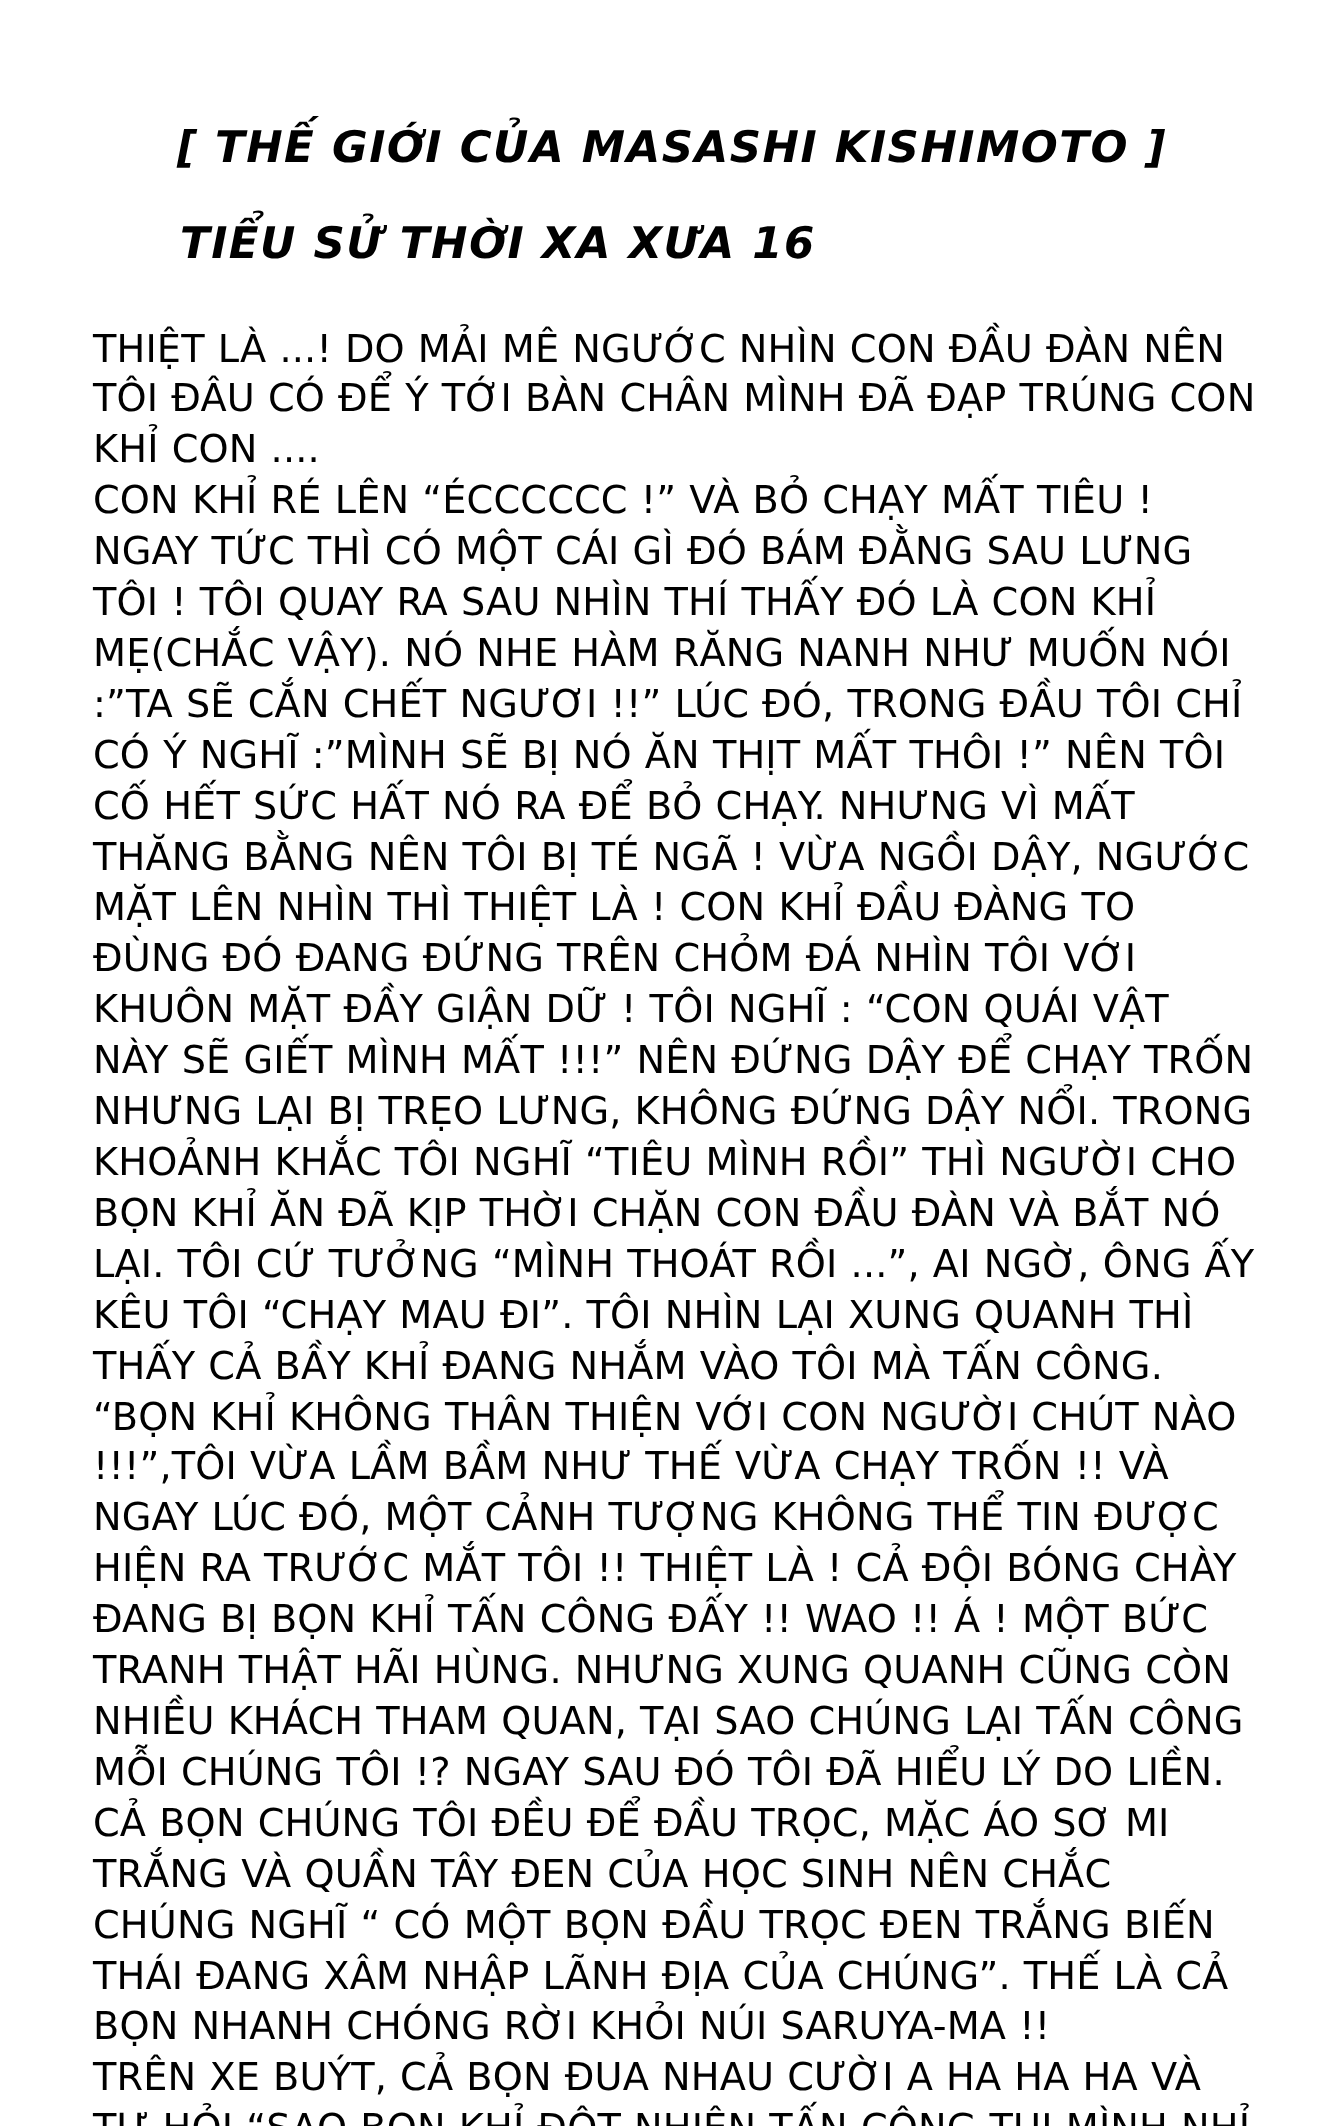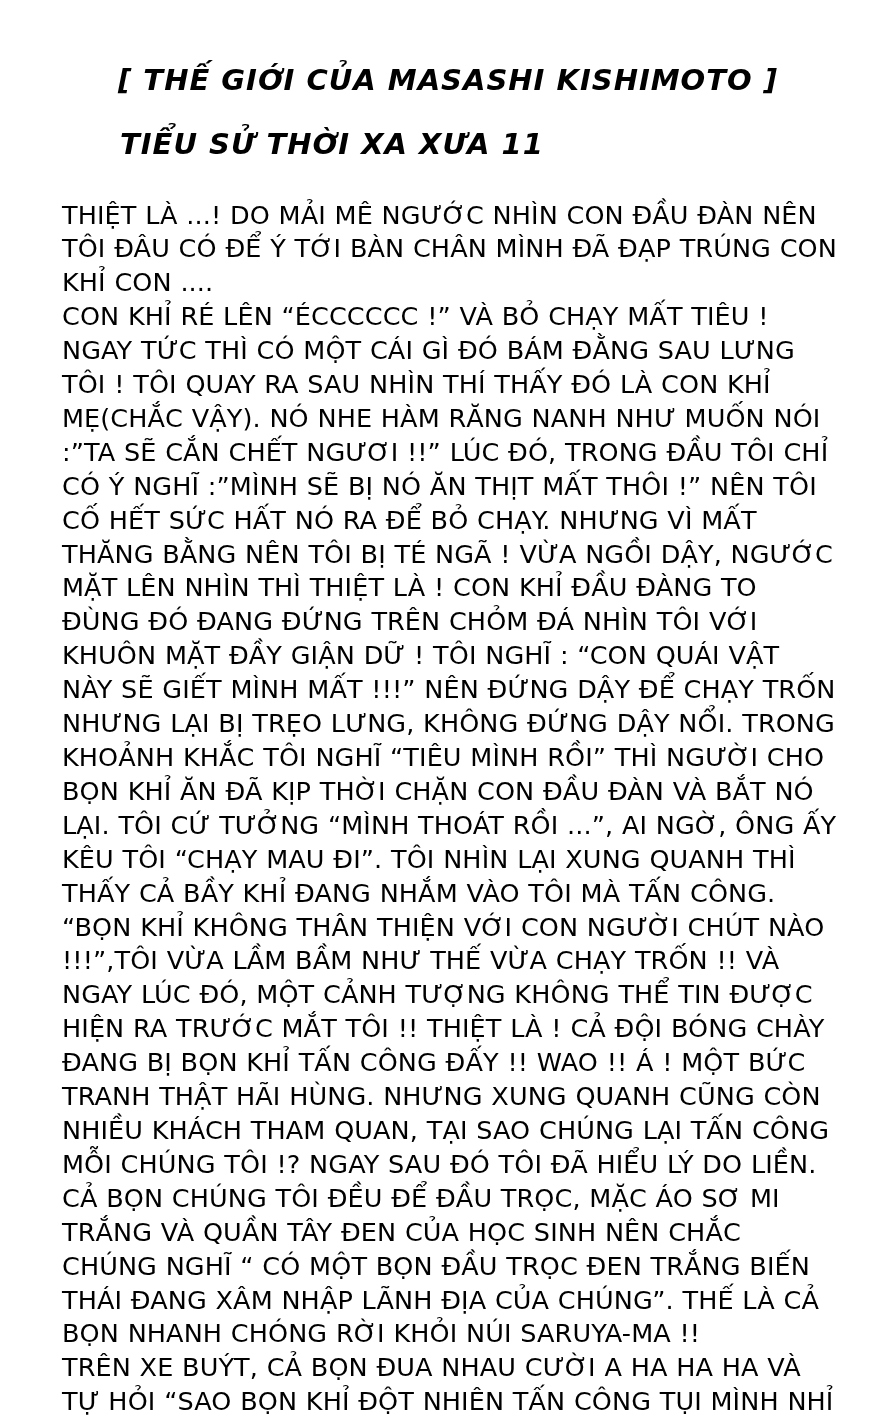--- a/index.html
+++ b/index.html
@@ -16,21 +16,21 @@
   }
   .page {
     width: 879px;
     min-height: 1417px;
     box-sizing: border-box;
     padding: 0;
     position: relative;
     background: #ffffff;
   }
   .header-block {
-    padding-top: 62px;
+    padding-top: 80px;
     padding-left: 118px;
     padding-right: 40px;
   }
   .title-line {
     font-family: "DejaVu Sans", sans-serif;
     font-weight: bold;
     font-style: italic;
     font-size: 29px;
     letter-spacing: 1.0px;
     line-height: 1.25;
@@ -56,21 +56,21 @@
     word-spacing: 0.5px;
   }
 </style>
 </head>
 <body>
 
 <div class="page">
 
   <div class="header-block">
     <div class="title-line">[ THẾ GIỚI CỦA MASASHI KISHIMOTO ]</div>
-    <div class="title-line second">TIỂU SỬ THỜI XA XƯA 11</div>
+    <div class="title-line second">TIỂU SỬ THỜI XA XƯA 16</div>
   </div>
 
   <div class="body-block">
     <div class="body-text">THIỆT LÀ ...! DO MẢI MÊ NGƯỚC NHÌN CON ĐẦU ĐÀN NÊN TÔI ĐÂU CÓ ĐỂ Ý TỚI BÀN CHÂN MÌNH ĐÃ ĐẠP TRÚNG CON KHỈ CON ....
 CON KHỈ RÉ LÊN “ÉCCCCCC !” VÀ BỎ CHẠY MẤT TIÊU ! NGAY TỨC THÌ CÓ MỘT CÁI GÌ ĐÓ BÁM ĐẰNG SAU LƯNG TÔI ! TÔI QUAY RA SAU NHÌN THÍ THẤY ĐÓ LÀ CON KHỈ MẸ(CHẮC VẬY). NÓ NHE HÀM RĂNG NANH NHƯ MUỐN NÓI :”TA SẼ CẮN CHẾT NGƯƠI !!” LÚC ĐÓ, TRONG ĐẦU TÔI CHỈ CÓ Ý NGHĨ :”MÌNH SẼ BỊ NÓ ĂN THỊT MẤT THÔI !” NÊN TÔI CỐ HẾT SỨC HẤT NÓ RA ĐỂ BỎ CHẠY. NHƯNG VÌ MẤT THĂNG BẰNG NÊN TÔI BỊ TÉ NGÃ ! VỪA NGỒI DẬY, NGƯỚC MẶT LÊN NHÌN THÌ THIỆT LÀ ! CON KHỈ ĐẦU ĐÀNG TO ĐÙNG ĐÓ ĐANG ĐỨNG TRÊN CHỎM ĐÁ NHÌN TÔI VỚI KHUÔN MẶT ĐẦY GIẬN DỮ ! TÔI NGHĨ : “CON QUÁI VẬT NÀY SẼ GIẾT MÌNH MẤT !!!” NÊN ĐỨNG DẬY ĐỂ CHẠY TRỐN NHƯNG LẠI BỊ TRẸO LƯNG, KHÔNG ĐỨNG DẬY NỔI. TRONG KHOẢNH KHẮC TÔI NGHĨ “TIÊU MÌNH RỒI” THÌ NGƯỜI CHO BỌN KHỈ ĂN ĐÃ KỊP THỜI CHẶN CON ĐẦU ĐÀN VÀ BẮT NÓ LẠI. TÔI CỨ TƯỞNG “MÌNH THOÁT RỒI ...”, AI NGỜ, ÔNG ẤY KÊU TÔI “CHẠY MAU ĐI”. TÔI NHÌN LẠI XUNG QUANH THÌ THẤY CẢ BẦY KHỈ ĐANG NHẮM VÀO TÔI MÀ TẤN CÔNG. “BỌN KHỈ KHÔNG THÂN THIỆN VỚI CON NGƯỜI CHÚT NÀO !!!”,TÔI VỪA LẦM BẦM NHƯ THẾ VỪA CHẠY TRỐN !! VÀ NGAY LÚC ĐÓ, MỘT CẢNH TƯỢNG KHÔNG THỂ TIN ĐƯỢC HIỆN RA TRƯỚC MẮT TÔI !! THIỆT LÀ ! CẢ ĐỘI BÓNG CHÀY ĐANG BỊ BỌN KHỈ TẤN CÔNG ĐẤY !! WAO !! Á ! MỘT BỨC TRANH THẬT HÃI HÙNG. NHƯNG XUNG QUANH CŨNG CÒN NHIỀU KHÁCH THAM QUAN, TẠI SAO CHÚNG LẠI TẤN CÔNG MỖI CHÚNG TÔI !? NGAY SAU ĐÓ TÔI ĐÃ HIỂU LÝ DO LIỀN. CẢ BỌN CHÚNG TÔI ĐỀU ĐỂ ĐẦU TRỌC, MẶC ÁO SƠ MI TRẮNG VÀ QUẦN TÂY ĐEN CỦA HỌC SINH NÊN CHẮC CHÚNG NGHĨ “ CÓ MỘT BỌN ĐẦU TRỌC ĐEN TRẮNG BIẾN THÁI ĐANG XÂM NHẬP LÃNH ĐỊA CỦA CHÚNG”. THẾ LÀ CẢ BỌN NHANH CHÓNG RỜI KHỎI NÚI SARUYA-MA !!
 TRÊN XE BUÝT, CẢ BỌN ĐUA NHAU CƯỜI A HA HA HA VÀ TỰ HỎI “SAO BỌN KHỈ ĐỘT NHIÊN TẤN CÔNG TỤI MÌNH NHỈ ?” LÚC ĐÓ TÔI ĐÃ NÓI SỰ THẬT DO MÌNH ĐẠP TRÚNG CON KHỈ CON NÊN MỚI XẢY RA TRẬN CHIẾN “KHỈ VS ĐỘI BÓNG CHÀY”. TÔI NGHĨ LÀ MỌI NGƯỜI SẼ CƯỜI ẦM LÊN NỮA NHƯNG LẠI KHÔNG PHẢI ...(NHỮNG GÌ TÔI KỂ ĐỀU LÀ THẬT ĐẤY)</div>
   </div>
 
 </div>
 

